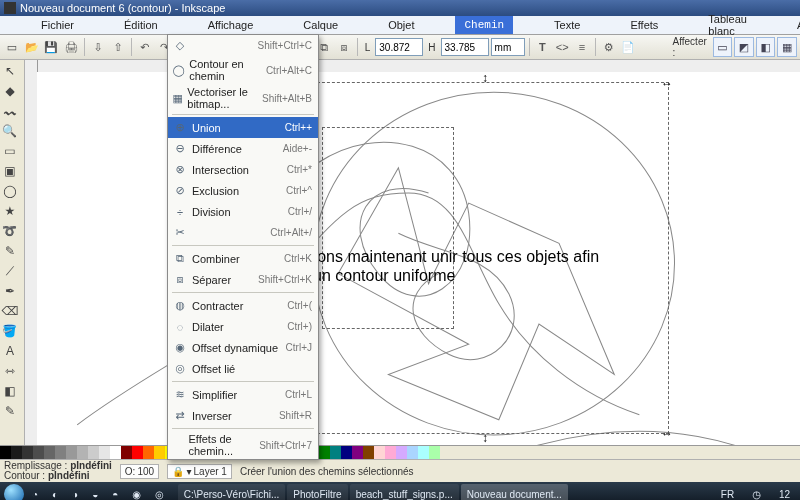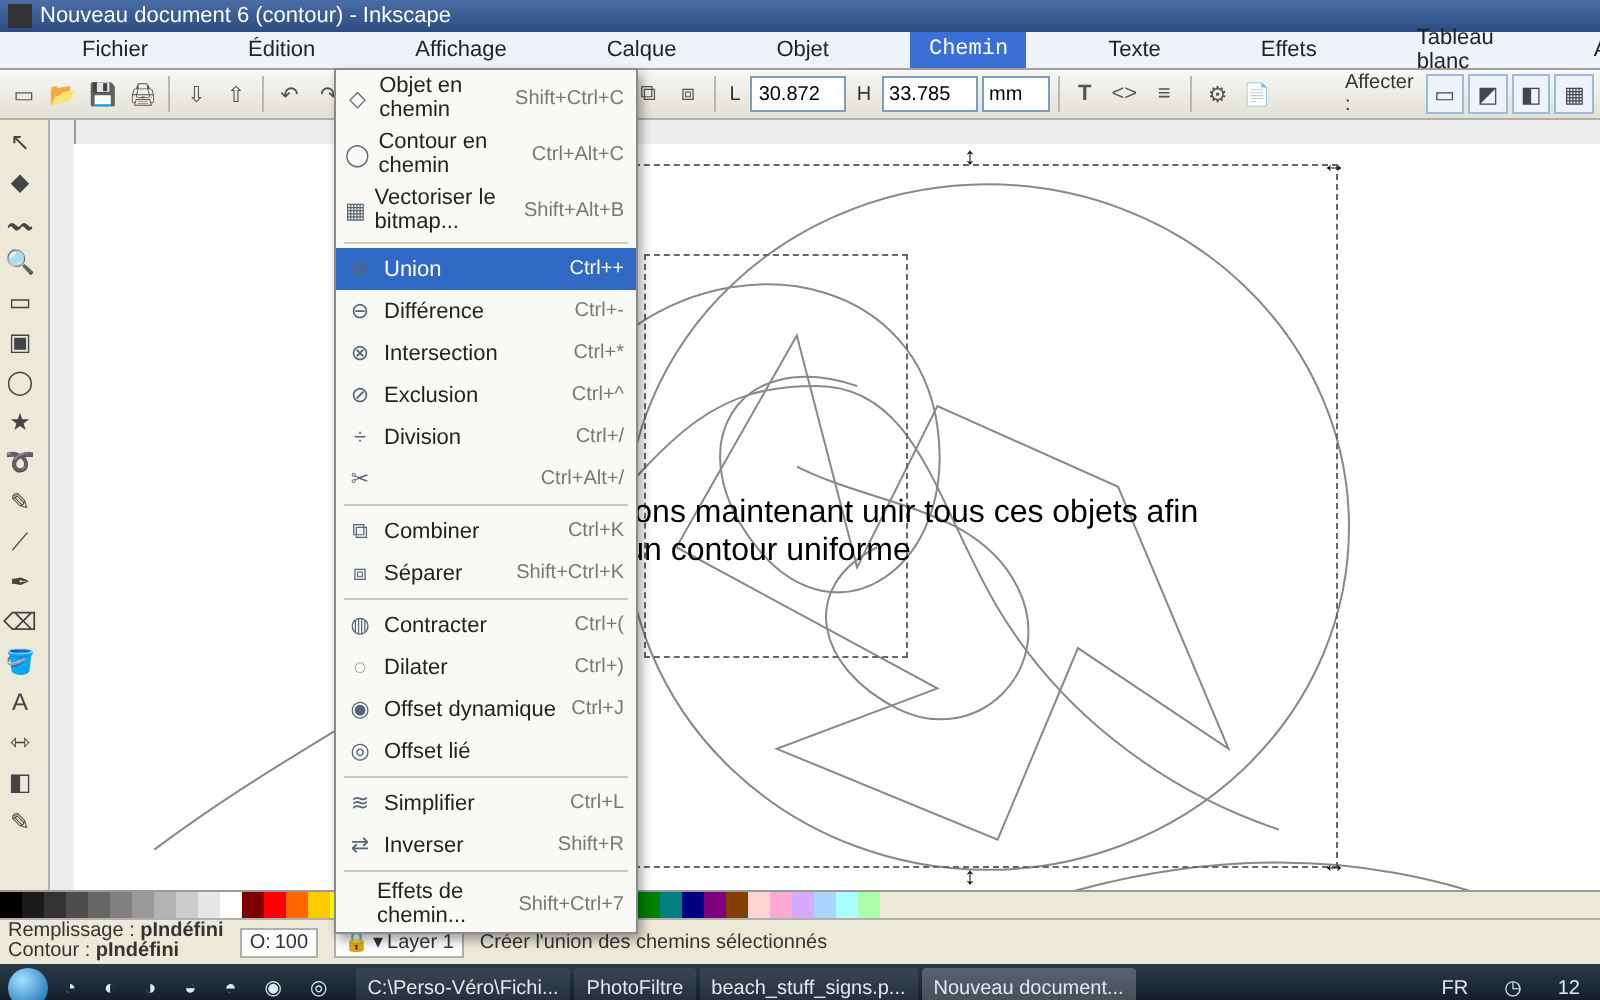--- a/index.html
+++ b/index.html
@@ -411,21 +411,20 @@
   <div class="tray">
     <span class="tray-item">FR</span>
     <span class="tray-item">◷</span>
     <span class="tray-item">12</span>
   </div>
 </div>
 
 <div class="dropdown" id="dropdown">
     <div class="dd-item">
       <span class="dd-icon">◇</span>
-      <span>Objet en chemin</span>
       <span class="dd-accel">Shift+Ctrl+C</span>
     </div>
     <div class="dd-item">
       <span class="dd-icon">◯</span>
       <span>Contour en chemin</span>
       <span class="dd-accel">Ctrl+Alt+C</span>
     </div>
     <div class="dd-item">
       <span class="dd-icon">▦</span>
       <span>Vectoriser le bitmap...</span>
@@ -433,21 +432,21 @@
     </div>
     <div class="dd-sep"></div>
     <div class="dd-item highlight">
       <span class="dd-icon">⊕</span>
       <span>Union</span>
       <span class="dd-accel">Ctrl++</span>
     </div>
     <div class="dd-item">
       <span class="dd-icon">⊖</span>
       <span>Différence</span>
-      <span class="dd-accel">Ctrl+-</span>
+      <span class="dd-accel">Aide+-</span>
     </div>
     <div class="dd-item">
       <span class="dd-icon">⊗</span>
       <span>Intersection</span>
       <span class="dd-accel">Ctrl+*</span>
     </div>
     <div class="dd-item">
       <span class="dd-icon">⊘</span>
       <span>Exclusion</span>
       <span class="dd-accel">Ctrl+^</span>

